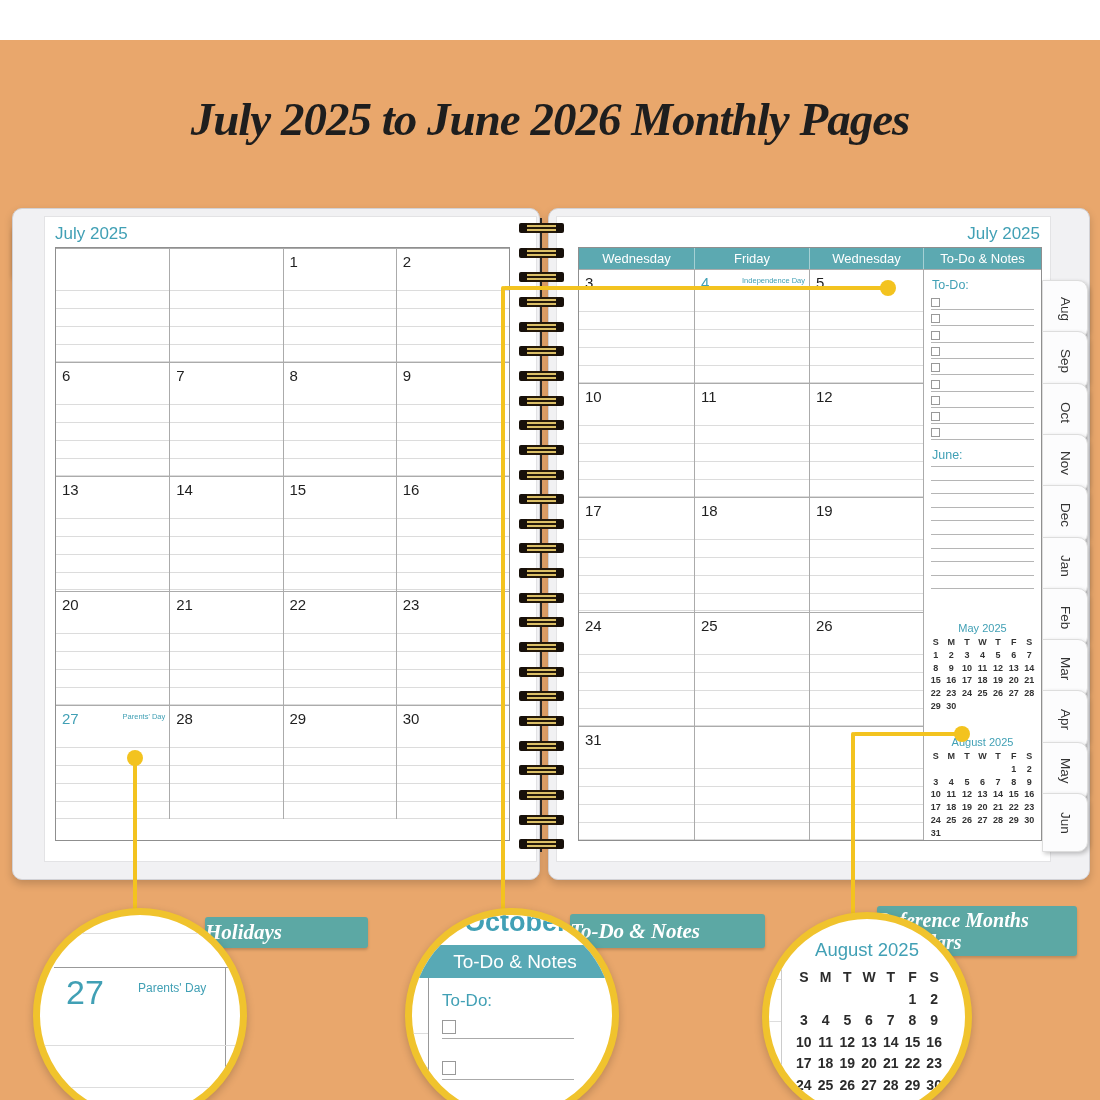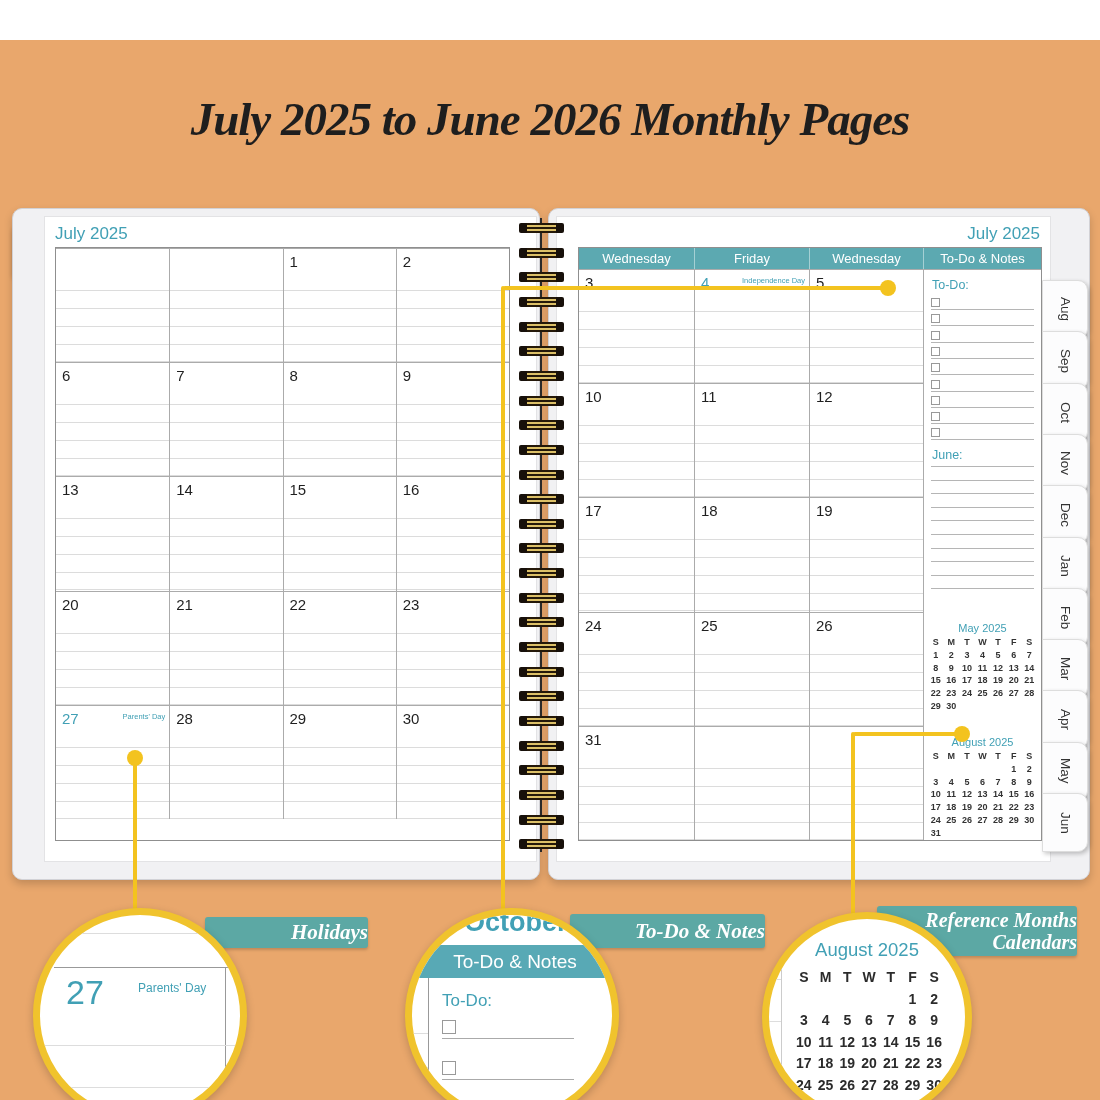--- a/index.html
+++ b/index.html
@@ -85,21 +85,21 @@
   #dot-todo{left:880px;top:240px;}
   #line-holiday-v{left:133px;top:718px;width:4px;height:160px;}
   #dot-holiday{left:127px;top:710px;}
   #line-ref-h{left:853px;top:692px;width:107px;height:4px;}
   #line-ref-v{left:851px;top:692px;width:4px;height:192px;}
   #dot-ref{left:954px;top:686px;}
 
   
   .banner{position:absolute;background:#5CA8A4;color:#fff;z-index:6;border-radius:3px;
     font-family:"Liberation Serif",serif;font-style:italic;font-weight:700;
-    display:flex;flex-direction:column;align-items:flex-end;justify-content:center;
+    display:flex;flex-direction:column;align-items:flex-start;justify-content:center;
     box-shadow:0 2px 3px rgba(0,0,0,.18);}
   #banner-holidays{left:205px;top:877px;width:163px;height:31px;font-size:21px;}
   #banner-todo{left:570px;top:874px;width:195px;height:34px;font-size:21px;}
   #banner-ref{left:877px;top:866px;width:200px;height:50px;font-size:20px;line-height:22px;}
 
   
   .mag-circle{position:absolute;border:7px solid #F0C32D;border-radius:50%;background:#fff;
     overflow:hidden;z-index:7;box-shadow:0 3px 8px rgba(0,0,0,.2);}
   #circle-holidays{left:33px;top:868px;width:200px;height:200px;}
   #circle-todo{left:405px;top:868px;width:200px;height:200px;}

